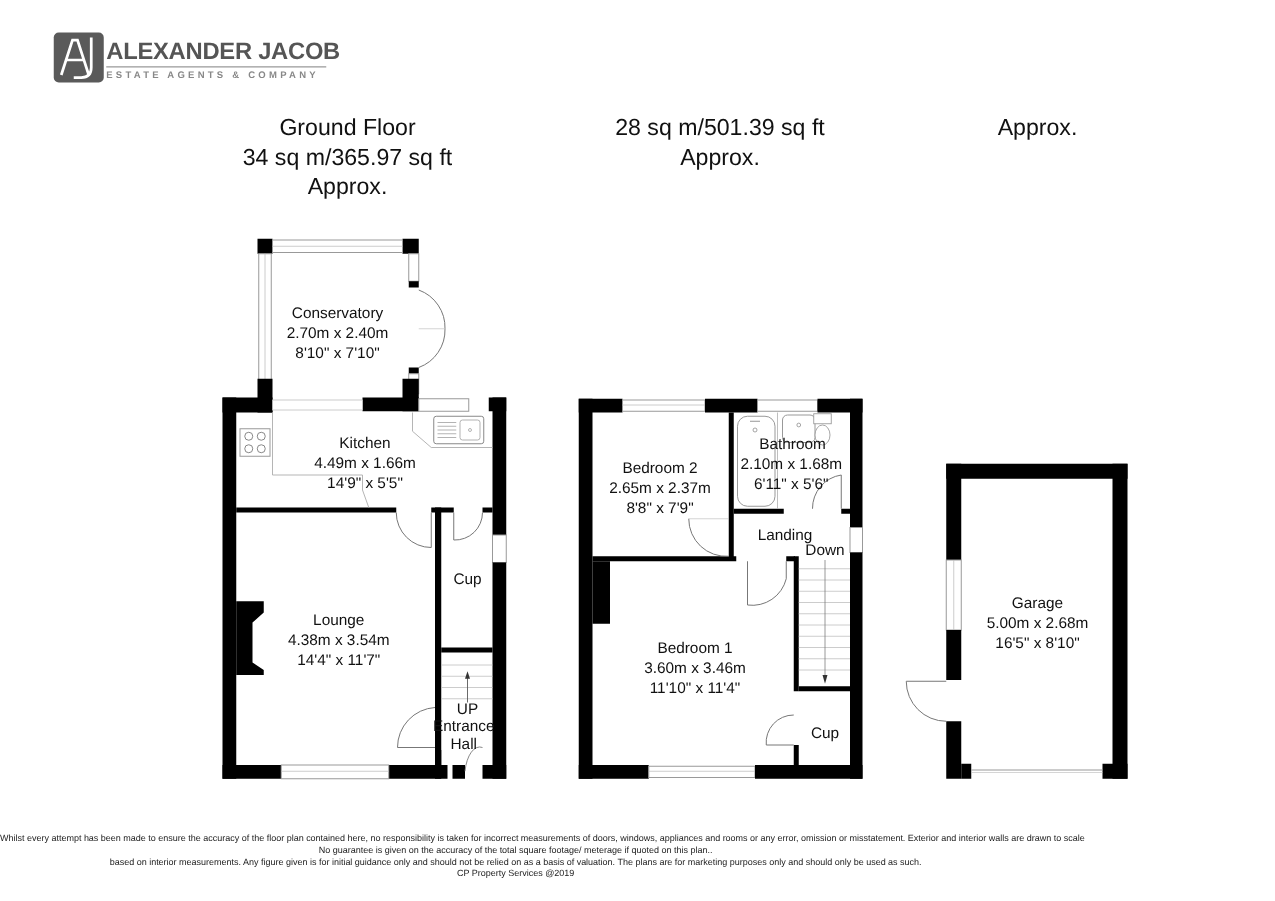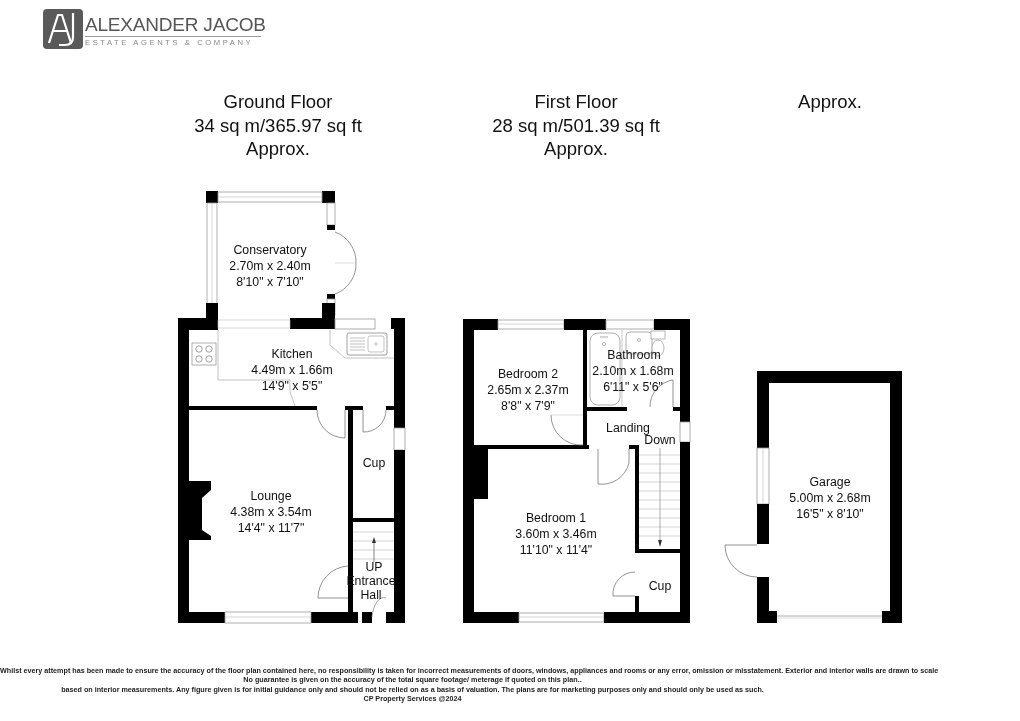--- a/index.html
+++ b/index.html
@@ -1,27 +1,27 @@
 <!DOCTYPE html>
 <html><head>
   <meta charset="utf-8">
   <style>
     html, body { margin: 0; padding: 0; background: #ffffff; }
     body { width: 1020px; height: 721px; position: relative; overflow: hidden; font-family: "Liberation Sans", sans-serif; color: #111; }
-    .logo { position: absolute; left: 43px; top: 9px; width: 220px; height: 42px; }
+    .logo { position: absolute; left: 43px; top: 26px; width: 220px; height: 42px; font-weight: bold; }
     .logo-box { position: absolute; left: 0; top: 0; width: 40px; height: 40px; background: #5a5a5a; border-radius: 4px; }
     .logo-box svg { position: absolute; left: 0; top: 0; }
     .logo-name { position: absolute; left: 42px; top: 5px; font-size: 19px; color: #555; letter-spacing: -0.2px; white-space: nowrap; font-family: "Liberation Sans", sans-serif; }
     .logo-rule { position: absolute; left: 42px; top: 27px; width: 176px; height: 1px; background: #999; }
     .logo-sub { position: absolute; left: 42px; top: 29px; font-size: 7.6px; color: #888; letter-spacing: 2.6px; white-space: nowrap; }
     .floor-title { position: absolute; top: 90px; width: 260px; text-align: center; font-size: 18.5px; line-height: 23.5px; color: #111; }
     .floor-title div { white-space: nowrap; }
     .plans { position: absolute; left: 0; top: 0; }
     .room-label { font-family: "Liberation Sans", sans-serif; font-size: 12.3px; fill: #111; text-anchor: middle; }
-    .disclaimer { position: absolute; left: 0; top: 666px; width: 825px; text-align: center; font-size: 7.2px; line-height: 9.3px; color: #222; font-weight: bold; }
+    .disclaimer { position: absolute; left: 0; top: 666px; width: 825px; text-align: center; font-size: 7.2px; line-height: 9.3px; color: #222; }
     .disclaimer div { white-space: nowrap; }
   </style>
 </head>
 <body>
 
 <div class="logo">
   <div class="logo-box">
     <svg width="40" height="40" viewBox="0 0 40 40">
       <path d="M6 34 L15 6 L19 6 L28 34" fill="none" stroke="#fff" stroke-width="2.2"></path>
       <path d="M10 22 L24 22" stroke="#fff" stroke-width="2"></path>
@@ -32,21 +32,20 @@
   <div class="logo-rule"></div>
   <div class="logo-sub">ESTATE AGENTS &amp; COMPANY</div>
 </div>
 
 <div class="floor-title" style="left:148px;">
   <div>Ground Floor</div>
   <div>34 sq m/365.97 sq ft</div>
   <div>Approx.</div>
 </div>
 <div class="floor-title" style="left:446px;">
-  <div>First Floor</div>
   <div>28 sq m/501.39 sq ft</div>
   <div>Approx.</div>
 </div>
 <div class="floor-title" style="left:700px;">
   <div>Approx.</div>
 </div>
 
 <svg class="plans" width="1020" height="721" viewBox="0 0 1020 721">
 
   <g>
@@ -236,14 +235,14 @@
     <text class="room-label" x="830" y="486">Garage</text>
     <text class="room-label" x="830" y="502">5.00m x 2.68m</text>
     <text class="room-label" x="830" y="518">16'5" x 8'10"</text>
   </g>
 </svg>
 
 <div class="disclaimer">
   <div>Whilst every attempt has been made to ensure the accuracy of the floor plan contained here, no responsibility is taken for incorrect measurements of doors, windows, appliances and rooms or any error, omission or misstatement. Exterior and interior walls are drawn to scale</div>
   <div>No guarantee is given on the accuracy of the total square footage/ meterage if quoted on this plan..</div>
   <div>based on interior measurements. Any figure given is for initial guidance only and should not be relied on as a basis of valuation. The plans are for marketing purposes only and should only be used as such.</div>
-  <div>CP Property Services @2024</div>
+  <div>CP Property Services @2019</div>
 </div>
 
 </body></html>

